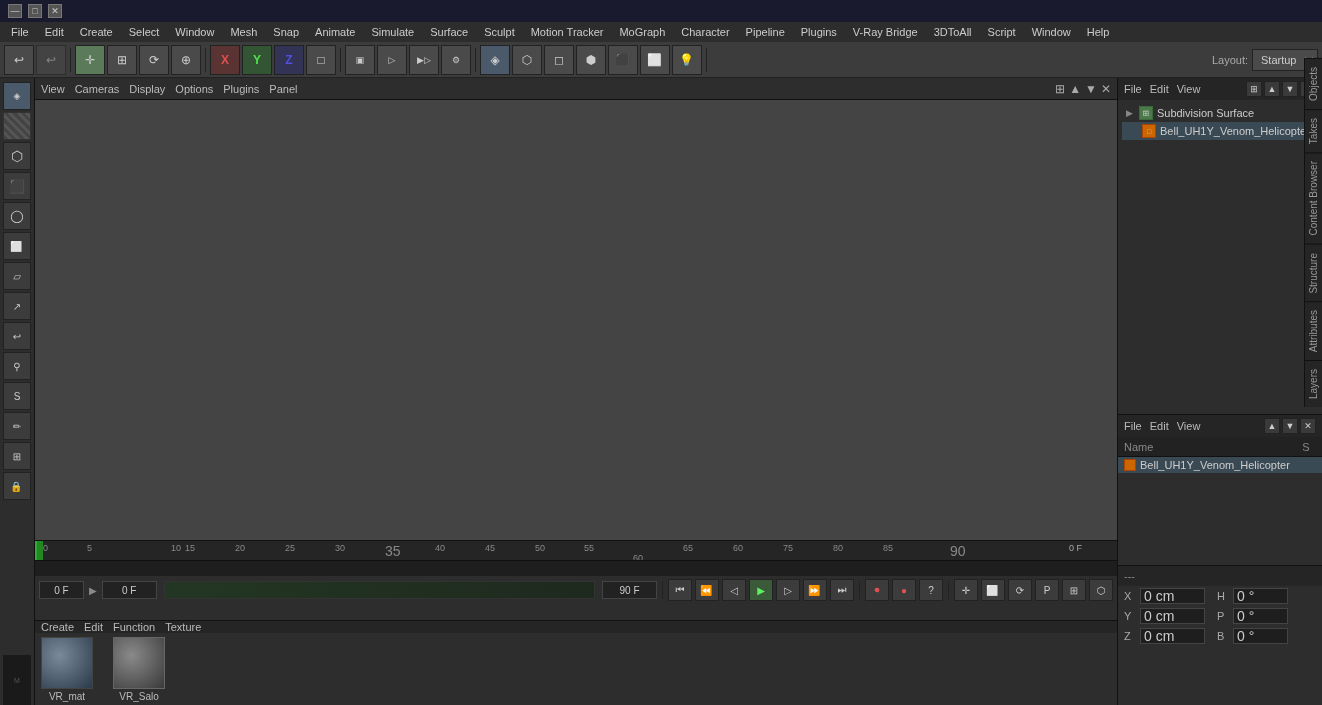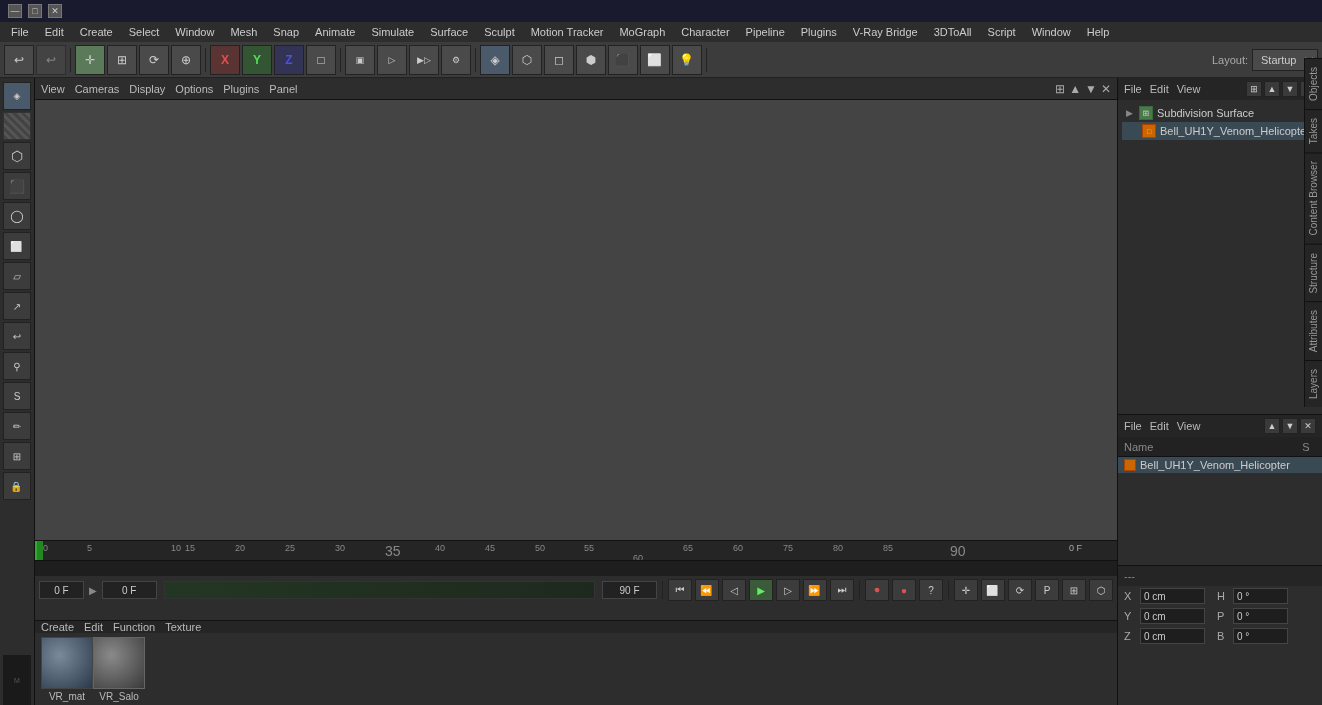--- a/index.html
+++ b/index.html
@@ -216,21 +216,21 @@
       display: flex;
       align-items: center;
       padding: 0 6px;
       gap: 10px;
     }
     .mat-menu { color: #bbb; font-size: 11px; cursor: pointer; }
     #material-items {
       display: flex;
       align-items: center;
       padding: 4px 6px;
-      gap: 0;
+      gap: 20px;
       flex: 1;
     }
     .mat-item {
       display: flex;
       flex-direction: column;
       align-items: center;
       gap: 2px;
       cursor: pointer;
     }
     .mat-preview {
@@ -365,21 +365,21 @@
 
     
     .coord-group {
       display: flex; align-items: center; gap: 4px;
       padding: 2px 6px;
     }
     .coord-label { width: 12px; color: #aaa; font-size: 11px; }
     .coord-input {
       width: 60px; height: 16px;
       background: #1e1e1e; border: 1px solid #444;
-      color: #ccc; font-size: 10px; padding: 0 3px;
+      color: #ccc; font-size: 14px; padding: 0 3px;
     }
   </style>
 </head>
 <body>
 
 <div id="title-bar">
   <div id="title-bar-controls">
     <div class="title-btn">—</div>
     <div class="title-btn">□</div>
     <div class="title-btn">✕</div>

